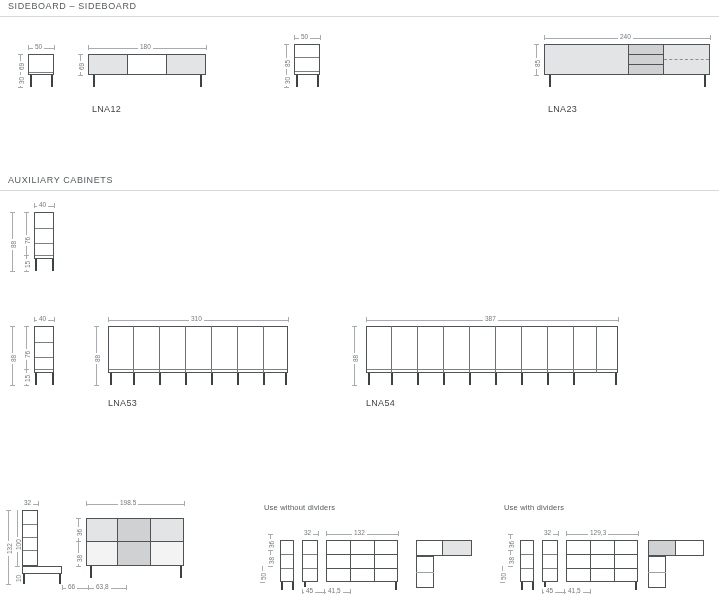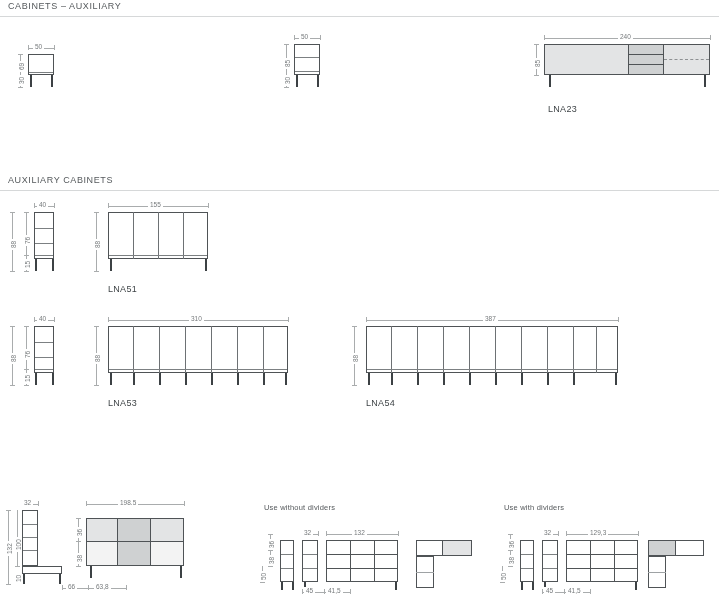--- a/index.html
+++ b/index.html
@@ -75,21 +75,21 @@
     transform:rotate(-90deg);
     transform-origin:left top;
   }
   .dashed{position:absolute;border-top:1px dashed #8e9193;}
 </style>
 </head>
 <body>
 
 <div class="sheet">
 
-  <div class="section-title" style="left:8px;top:1px;">CABINETS – AUXILIARY</div>
+  <div class="section-title" style="left:8px;top:1px;">SIDEBOARD – SIDEBOARD</div>
   <div class="section-rule" style="left:0px;top:16px;width:719px;"></div>
 
   <div class="fig" style="left:0;top:24px;width:80px;height:80px;">
     <div class="dim-h" style="left:28px;top:24px;width:26px;"></div>
     <div class="tick-v" style="left:28px;top:21px;"></div>
     <div class="tick-v" style="left:54px;top:21px;"></div>
     <div class="dlabel" style="left:33px;top:19px;">50</div>
 
     <div class="box" style="left:28px;top:30px;width:26px;height:21px;"></div>
     <div class="hline" style="left:29px;top:48px;width:24px;background:#7c8082;"></div>
@@ -99,20 +99,41 @@
     <div class="dim-v" style="left:20px;top:30px;height:21px;"></div>
     <div class="tick-h" style="left:18px;top:30px;"></div>
     <div class="tick-h" style="left:18px;top:51px;"></div>
     <div class="dlabel vert" style="left:18px;top:48px;">69</div>
 
     <div class="dim-v" style="left:20px;top:51px;height:12px;"></div>
     <div class="tick-h" style="left:18px;top:63px;"></div>
     <div class="dlabel vert" style="left:18px;top:62px;">30</div>
   </div>
 
+  <div class="fig" style="left:74px;top:24px;width:160px;height:90px;">
+    <div class="dim-h" style="left:14px;top:24px;width:118px;"></div>
+    <div class="tick-v" style="left:14px;top:21px;"></div>
+    <div class="tick-v" style="left:132px;top:21px;"></div>
+    <div class="dlabel" style="left:64px;top:19px;">180</div>
+
+    <div class="box" style="left:14px;top:30px;width:118px;height:21px;"></div>
+    <div class="box fillA" style="left:15px;top:31px;width:38px;height:19px;border:none;"></div>
+    <div class="box fillA" style="left:92px;top:31px;width:39px;height:19px;border:none;"></div>
+    <div class="vline" style="left:53px;top:30px;height:21px;"></div>
+    <div class="vline" style="left:92px;top:30px;height:21px;"></div>
+    <div class="leg" style="left:19px;top:51px;height:12px;"></div>
+    <div class="leg" style="left:126px;top:51px;height:12px;"></div>
+
+    <div class="dim-v" style="left:6px;top:30px;height:21px;"></div>
+    <div class="tick-h" style="left:4px;top:30px;"></div>
+    <div class="tick-h" style="left:4px;top:51px;"></div>
+    <div class="dlabel vert" style="left:4px;top:48px;">69</div>
+
+    <div class="caption" style="left:18px;top:80px;">LNA12</div>
+  </div>
 
   <div class="fig" style="left:272px;top:24px;width:70px;height:90px;">
     <div class="dim-h" style="left:22px;top:14px;width:26px;"></div>
     <div class="tick-v" style="left:22px;top:11px;"></div>
     <div class="tick-v" style="left:48px;top:11px;"></div>
     <div class="dlabel" style="left:27px;top:9px;">50</div>
 
     <div class="box" style="left:22px;top:20px;width:26px;height:31px;"></div>
     <div class="hline" style="left:23px;top:33px;width:24px;background:#7c8082;"></div>
     <div class="hline" style="left:23px;top:47px;width:24px;background:#7c8082;"></div>
@@ -180,41 +201,20 @@
     <div class="dim-v" style="left:12px;top:14px;height:59px;"></div>
     <div class="tick-h" style="left:10px;top:14px;"></div>
     <div class="tick-h" style="left:10px;top:73px;"></div>
     <div class="dlabel vert" style="left:10px;top:52px;">88</div>
 
     <div class="dim-v" style="left:26px;top:57px;height:16px;"></div>
     <div class="tick-h" style="left:24px;top:73px;"></div>
     <div class="dlabel vert" style="left:24px;top:72px;">15</div>
   </div>
 
-  <div class="fig" style="left:82px;top:198px;width:160px;height:100px;">
-    <div class="dim-h" style="left:26px;top:8px;width:100px;"></div>
-    <div class="tick-v" style="left:26px;top:5px;"></div>
-    <div class="tick-v" style="left:126px;top:5px;"></div>
-    <div class="dlabel" style="left:66px;top:3px;">155</div>
-
-    <div class="box" style="left:26px;top:14px;width:100px;height:47px;"></div>
-    <div class="vline" style="left:51px;top:14px;height:47px;background:#6d7174;"></div>
-    <div class="vline" style="left:76px;top:14px;height:47px;background:#6d7174;"></div>
-    <div class="vline" style="left:101px;top:14px;height:47px;background:#6d7174;"></div>
-    <div class="hline" style="left:27px;top:57px;width:98px;background:#7c8082;"></div>
-    <div class="leg" style="left:28px;top:61px;height:12px;"></div>
-    <div class="leg" style="left:123px;top:61px;height:12px;"></div>
-
-    <div class="dim-v" style="left:14px;top:14px;height:59px;"></div>
-    <div class="tick-h" style="left:12px;top:14px;"></div>
-    <div class="tick-h" style="left:12px;top:73px;"></div>
-    <div class="dlabel vert" style="left:12px;top:52px;">88</div>
-
-    <div class="caption" style="left:26px;top:86px;">LNA51</div>
-  </div>
 
 
   <div class="fig" style="left:0;top:312px;width:80px;height:100px;">
     <div class="dim-h" style="left:34px;top:8px;width:20px;"></div>
     <div class="tick-v" style="left:34px;top:5px;"></div>
     <div class="tick-v" style="left:54px;top:5px;"></div>
     <div class="dlabel" style="left:37px;top:3px;">40</div>
 
     <div class="box" style="left:34px;top:14px;width:20px;height:47px;"></div>
     <div class="hline" style="left:35px;top:30px;width:18px;background:#7c8082;"></div>

